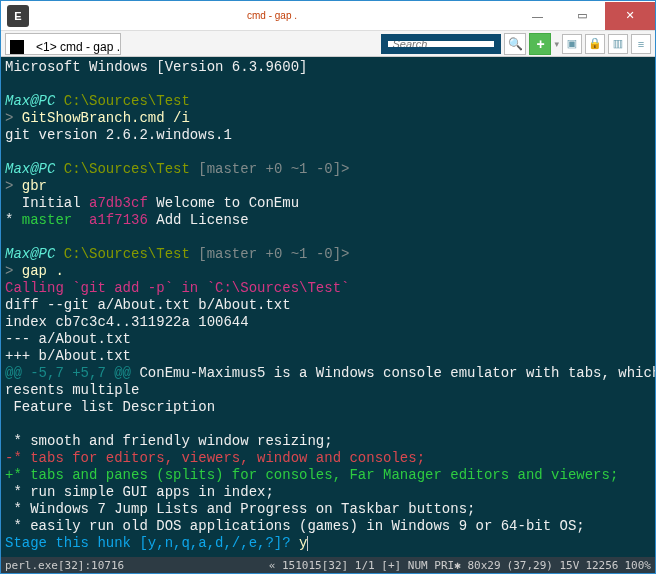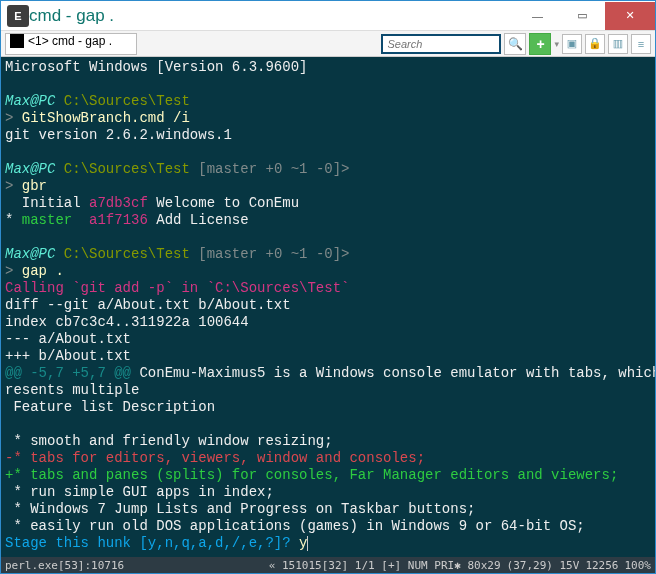--- a/index.html
+++ b/index.html
@@ -26,23 +26,23 @@
     border-radius: 3px;
     display: flex;
     align-items: center;
     justify-content: center;
     color: #fff;
     font-size: 11px;
     font-weight: bold;
   }
   .titlebar .title {
     flex: 1;
-    text-align: left;
-    color: #0f766e;
-    font-size: 17px;
+    text-align: center;
+    color: #c2410c;
+    font-size: 10px;
   }
   .titlebar .win-controls { display: flex; }
   .titlebar .win-btn {
     width: 45px;
     height: 28px;
     display: flex;
     align-items: center;
     justify-content: center;
     font-family: "Segoe UI Symbol", sans-serif;
     font-size: 11px;
@@ -56,36 +56,36 @@
     align-items: center;
     gap: 3px;
     padding: 0 4px;
     border-bottom: 1px solid #ccc;
   }
   .tab {
     height: 22px;
     border: 1px solid #bbb;
     background: #fff;
     display: flex;
-    align-items: flex-start;
-    padding: 0 24px 0 4px;
+    align-items: flex-end;
+    padding: 0 0 0 4px;
     font-size: 12px;
-    gap: 4px;
+    gap: 12px;
   }
   .tab .tab-icon {
     width: 14px;
     height: 14px;
     background: #000;
     display: inline-block;
   }
   .tabbar .spacer { flex: 1; }
   .search {
     width: 120px;
     height: 20px;
-    border: 2px solid #0c4a6e;
+    border: 7px solid #0c4a6e;
     font-size: 11px;
     padding: 0 4px;
     font-style: italic;
     color: #888;
     background: #fff;
   }
   .magnify {
     width: 22px;
     height: 22px;
     border: 1px solid #bbb;
@@ -214,18 +214,18 @@
 
 <span class="c-white"> * smooth and friendly window resizing;</span>
 <span class="c-red">-* tabs for editors, viewers, window and consoles;</span>
 <span class="c-green">+</span><span class="c-green">* tabs and panes (splits) for consoles, Far Manager editors and viewers;</span>
 <span class="c-white"> * run simple GUI apps in index;</span>
 <span class="c-white"> * Windows 7 Jump Lists and Progress on Taskbar buttons;</span>
 <span class="c-white"> * easily run old DOS applications (games) in Windows 9 or 64-bit OS;</span>
 <span class="c-blue">Stage this hunk [y,n,q,a,d,/,e,?]?</span><span class="c-input"> y</span><span class="cursor"></span></div>
 
 <div class="statusbar">
-  <span>perl.exe[53]:10716</span>
+  <span>perl.exe[32]:10716</span>
   <span class="mid">« 151015[32]  1/1  [+]  NUM  PRI✱   80x29</span>
   <span>(37,29) 15V</span>
   <span>12256</span>
   <span>100%</span>
 </div>
 
 </body></html>

